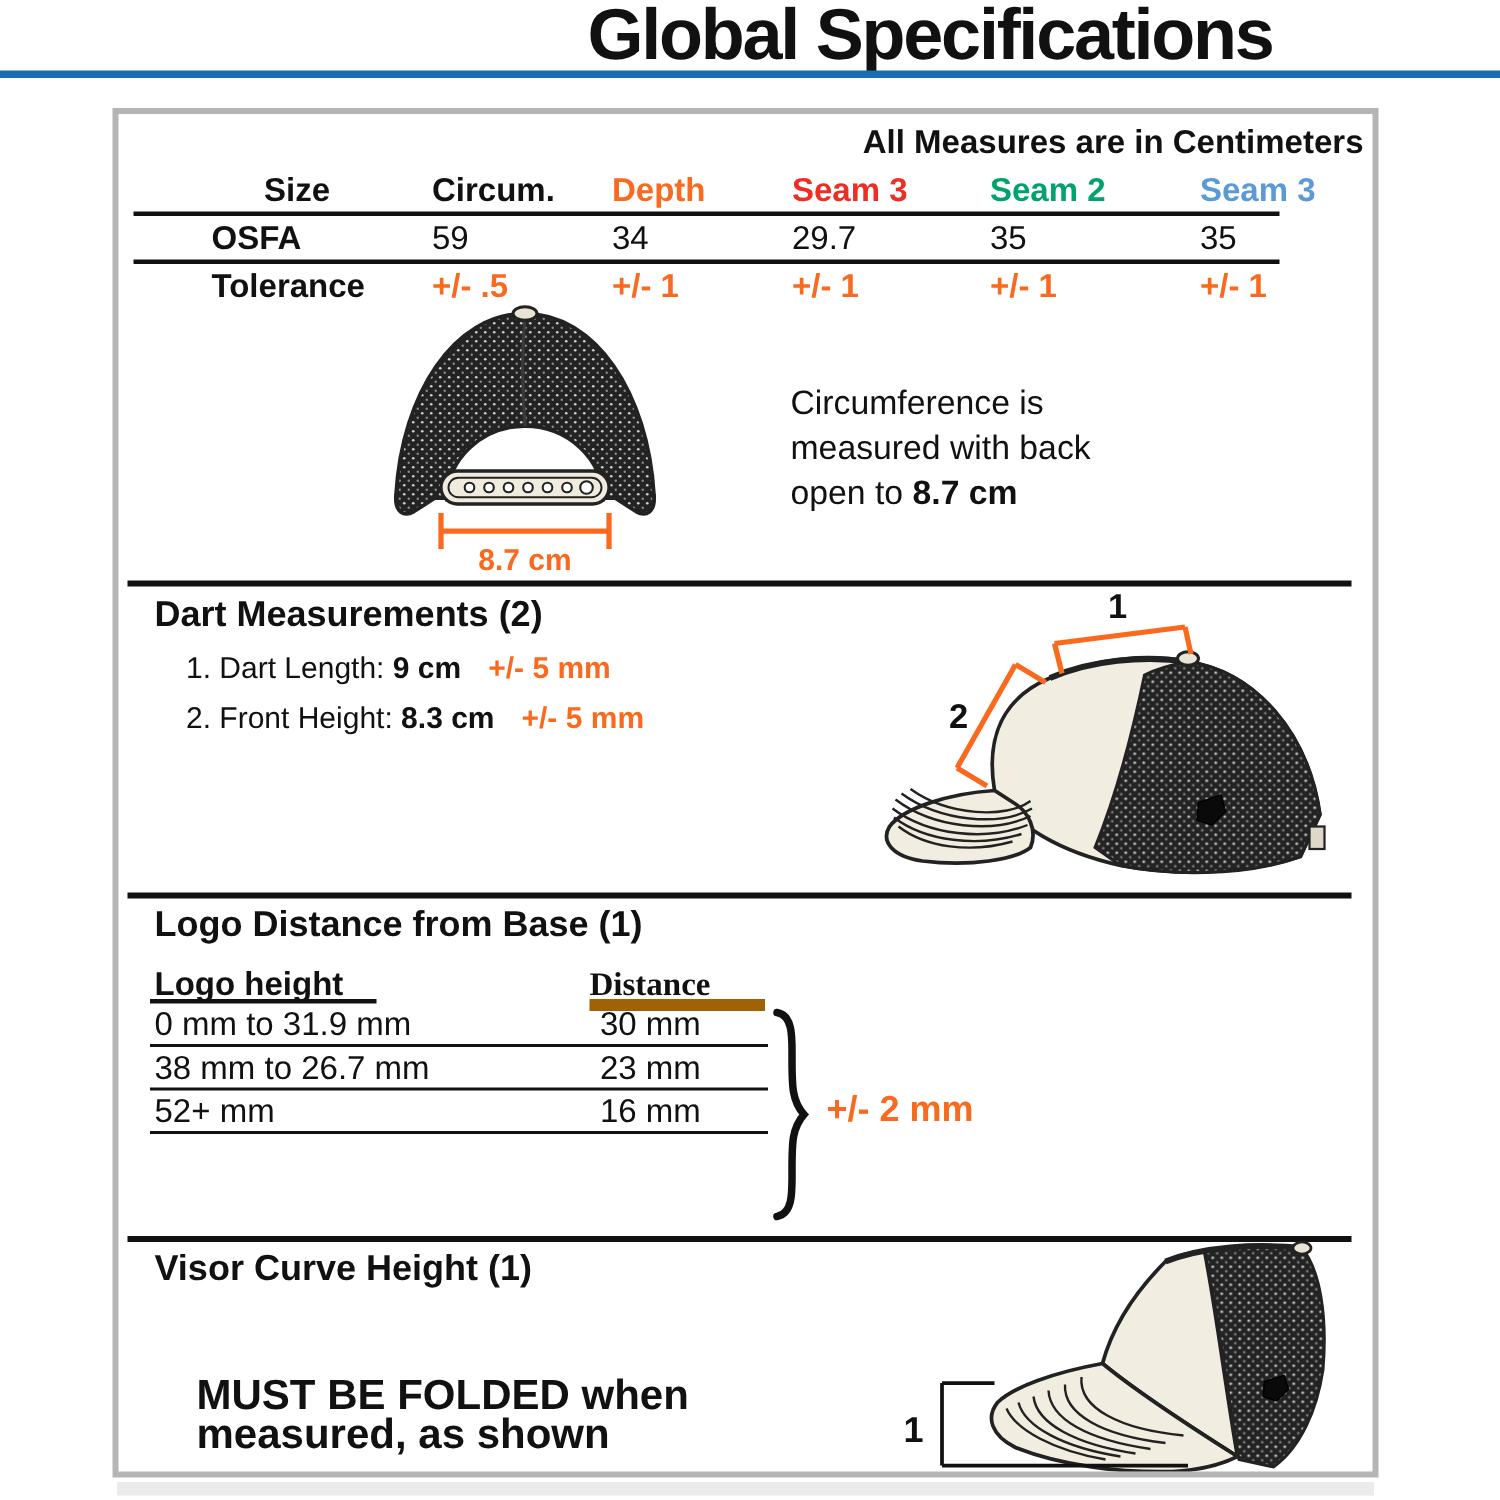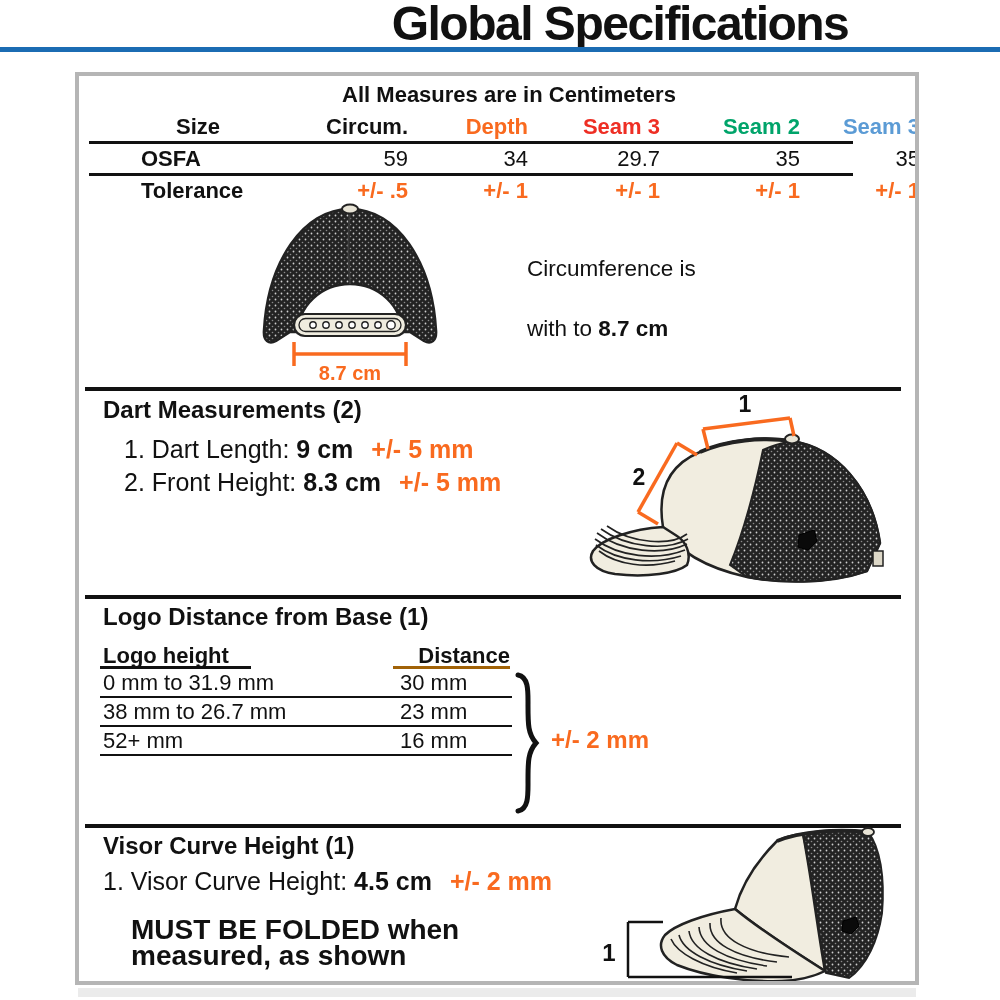--- a/index.html
+++ b/index.html
@@ -10,50 +10,50 @@
         padding-left:240px;box-sizing:border-box;font-size:48px;font-weight:800;
         letter-spacing:-1.5px;line-height:48px;}
   .blue-rule{position:absolute;top:47px;left:0;width:1000px;height:5px;background:#1b6cb3;}
   
   .spec-box{position:absolute;left:75px;top:72px;width:836px;height:905px;
         border:4px solid #b5b5b5;background:#fff;overflow:hidden;}
   .abs{position:absolute;}
   .sep{position:absolute;left:6px;width:816px;height:4px;background:#111;}
   
   .caption{position:absolute;top:6px;left:0;width:800px;padding-left:30px;
-        text-align:center;font-size:22px;font-weight:800;}
+        text-align:right;font-size:22px;font-weight:800;}
   .mtable{position:absolute;left:10px;top:36px;width:783px;}
   .mrow{display:grid;grid-template-columns:151px 120px 120px 132px 140px 120px;
         align-items:center;height:29px;font-size:22px;margin-left:48px;}
-  .mrow .c{text-align:right;}
+  .mrow .c{text-align:left;}
   .mrow .c1{text-align:left;}
   .mhead .c{font-weight:800;}
   .mhead .c1{padding-left:39px;font-weight:800;}
   .mdata .c1{padding-left:4px;font-weight:800;}
   .mline{height:3px;background:#111;width:764px;}
   .col-depth{color:#f96a1f;} .col-seam1{color:#ee2e24;}
   .col-seam2{color:#00a46a;} .col-seam3{color:#5b9bd5;}
   .tol-row .c{color:#f96a1f;font-weight:800;}
   .tol-row .c1{color:#111;}
   
   .circ-note{position:absolute;left:448px;top:178px;width:260px;font-size:22.5px;
         line-height:30px;}
   .circ-note b{font-weight:800;}
   
   .sec-head{position:absolute;font-size:24px;font-weight:800;}
-  .spec-item{position:absolute;font-size:25px;}
+  .spec-item{position:absolute;font-size:20px;}
   .spec-item .val{font-weight:800;}
   .spec-item .tol{color:#f96a1f;font-weight:800;margin-left:18px;}
   
   .logo-table{position:absolute;left:21px;top:567px;width:412px;font-size:22px;}
   .lt-head{position:relative;height:26px;}
   .lt-head .h1{display:inline-block;font-weight:800;border-bottom:3px solid #111;
         width:148px;height:23px;padding-left:3px;}
-  .lt-head .h2{position:absolute;left:293px;top:0;width:117px;text-align:right;
-        font-weight:800;border-bottom:3px solid #a16207;height:23px;}
+  .lt-head .h2{position:absolute;left:293px;top:0;width:117px;text-align:left;
+        font-weight:800;border-bottom:8px solid #a16207;height:23px;font-family:Liberation Serif, serif;}
   .lt-row{position:relative;height:27px;line-height:27px;border-bottom:2.5px solid #111;}
   .lt-row .d1{padding-left:3px;}
   .lt-row .d2{position:absolute;left:300px;top:0;width:110px;}
   .logo-tol{position:absolute;left:472px;top:650px;font-size:24px;font-weight:800;
         color:#f96a1f;}
   
   .visor-note{position:absolute;left:52px;top:841px;font-size:28px;font-weight:800;
         line-height:26px;}
   .under-strip{position:absolute;left:78px;top:988px;width:838px;height:9px;background:#ebebeb;}
   svg text{font-family:"Liberation Sans",sans-serif;}
@@ -127,22 +127,22 @@
       <g stroke="#f96a1f" stroke-width="3.5">
         <line x1="44" y1="140" x2="44" y2="164"></line>
         <line x1="156" y1="140" x2="156" y2="164"></line>
         <line x1="44" y1="152" x2="156" y2="152"></line>
       </g>
       <text x="100" y="178" text-anchor="middle" font-size="20" font-weight="bold" fill="#f96a1f">8.7 cm</text>
     </svg>
 
     <div class="circ-note">
       <span>Circumference is</span><br>
-      <br>
-      <span>with to </span><b>8.7 cm</b>
+      <span>measured with back</span><br>
+      <span>open to </span><b>8.7 cm</b>
     </div>
 
     <div class="sep" style="top:311px;"></div>
 
     <div class="sec-head" style="left:24px;top:320px;">Dart Measurements (2)</div>
     <div class="spec-item" style="left:45px;top:359px;">
       <span>1. Dart Length: </span><span class="val">9 cm</span><span class="tol">+/- 5 mm</span>
     </div>
     <div class="spec-item" style="left:45px;top:392px;">
       <span>2. Front Height: </span><span class="val">8.3 cm</span><span class="tol">+/- 5 mm</span>
@@ -218,23 +218,20 @@
     </div>
 
     <svg class="abs" style="left:436px;top:596px;" width="26" height="142" viewBox="0 0 26 142">
       <path d="M3,3 C14,5 13,20 13,34 C13,52 13,62 21,71 C13,80 13,90 13,108 C13,122 14,137 3,139" fill="none" stroke="#111" stroke-width="5" stroke-linecap="round"></path>
     </svg>
     <div class="logo-tol">+/- 2 mm</div>
 
     <div class="sep" style="top:748px;"></div>
 
     <div class="sec-head" style="left:24px;top:756px;">Visor Curve Height (1)</div>
-    <div class="spec-item" style="left:24px;top:791px;">
-      <span>1. Visor Curve Height: </span><span class="val">4.5 cm</span><span class="tol">+/- 2 mm</span>
-    </div>
     <div class="visor-note">
       <span>MUST BE FOLDED when</span><br>
       <span>measured, as shown</span>
     </div>
 
     <svg class="abs" style="left:518px;top:749px;" width="320" height="158" viewBox="0 0 320 158">
       <defs>
         <pattern id="mesh3" width="6" height="6" patternUnits="userSpaceOnUse">
           <rect width="6" height="6" fill="#232323"></rect>
           <circle cx="1.5" cy="1.5" r="0.9" fill="#cfcfcf"></circle>

